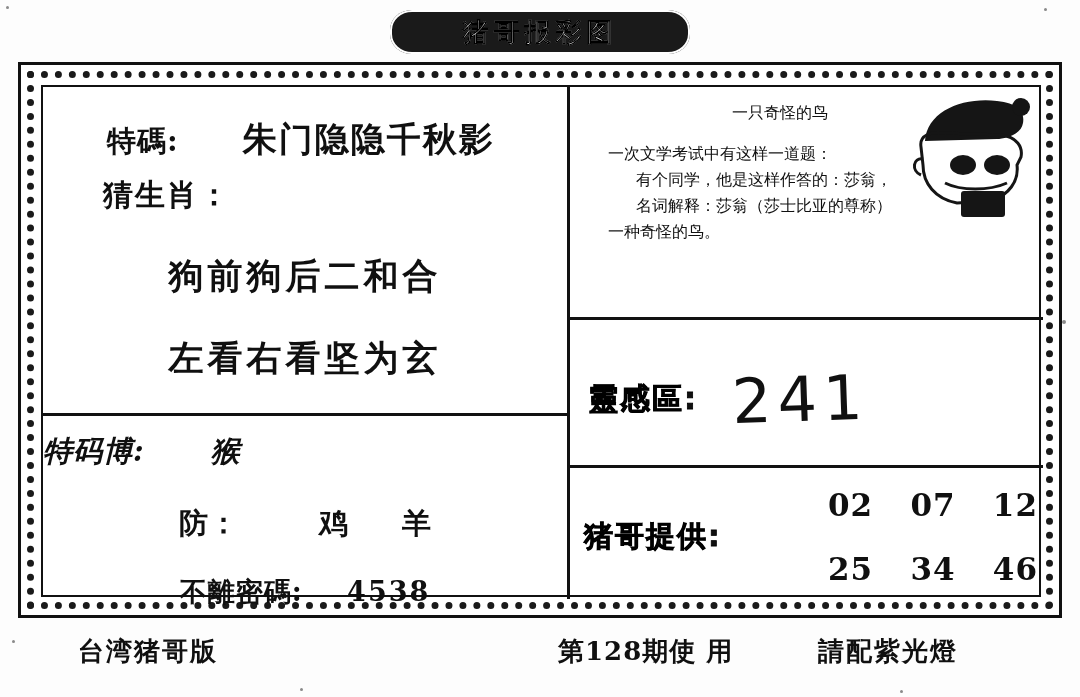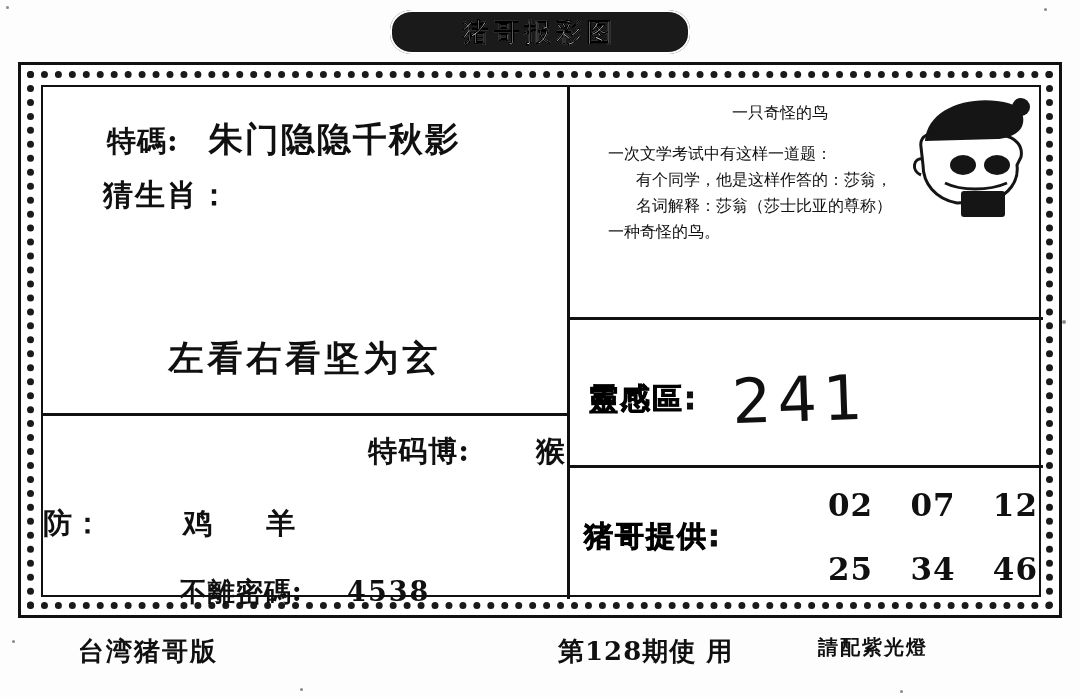--- a/index.html
+++ b/index.html
@@ -104,20 +104,21 @@
   }
 
   .row-tema {
     position: absolute;
     left: 0; top: 30px;
     width: 568px;
     display: flex;
     align-items: baseline;
     padding-left: 64px;
     box-sizing: border-box;
+    gap: 34px;
   }
   .lbl-tema {
     font-family: "DejaVu Serif", serif;
     font-weight: bold;
     font-size: 29px;
     letter-spacing: 1px;
   }
   .val-tema {
     font-family: "DejaVu Serif", serif;
     font-weight: bold;
@@ -146,33 +147,35 @@
     letter-spacing: 4px;
   }
   .poem1 { top: 166px; }
   .poem2 { top: 248px; }
 
   .row-temabo {
     position: absolute;
     top: 345px;
     left: 0;
     width: 524px;
-    text-align: right;
+    text-align: left;
     font-family: "DejaVu Serif", serif;
     font-weight: bold;
     font-size: 29px;
+    font-style: italic;
   }
   .row-temabo .lbl { letter-spacing: 1px; }
   .row-temabo .val { margin-left: 56px; letter-spacing: 2px; }
 
   .row-fang {
     position: absolute;
     top: 417px;
     left: 0;
     width: 524px;
+    text-align: center;
     font-family: "DejaVu Serif", serif;
     font-weight: bold;
     font-size: 29px;
   }
   .row-fang .lbl { letter-spacing: 1px; }
   .row-fang .v1 { margin-left: 70px; }
   .row-fang .v2 { margin-left: 44px; }
 
   .row-mima {
     position: absolute;
@@ -324,21 +327,21 @@
     font-weight: bold;
     font-size: 26px;
     letter-spacing: 1px;
   }
   .foot-right {
     position: absolute;
     left: 800px;
     top: 8px;
     font-family: "DejaVu Serif", serif;
     font-weight: bold;
-    font-size: 20px;
+    font-size: 26px;
     letter-spacing: 2px;
   }
 
   
   .speck {
     position: absolute;
     background: #2b2b2b;
     border-radius: 50%;
     opacity: .55;
   }
@@ -359,20 +362,21 @@
 
       <div class="left-col">
 
         <div class="row-tema">
           <span class="lbl-tema">特碼:</span>
           <span class="val-tema">朱门隐隐千秋影</span>
         </div>
 
         <div class="lbl-shengxiao">猜生肖：</div>
 
+        <div class="poem1">狗前狗后二和合</div>
         <div class="poem2">左看右看坚为玄</div>
 
         <div class="hdiv-left"></div>
 
         <div class="row-temabo">
           <span class="lbl">特码博:</span>
           <span class="val">猴</span>
         </div>
 
         <div class="row-fang">

